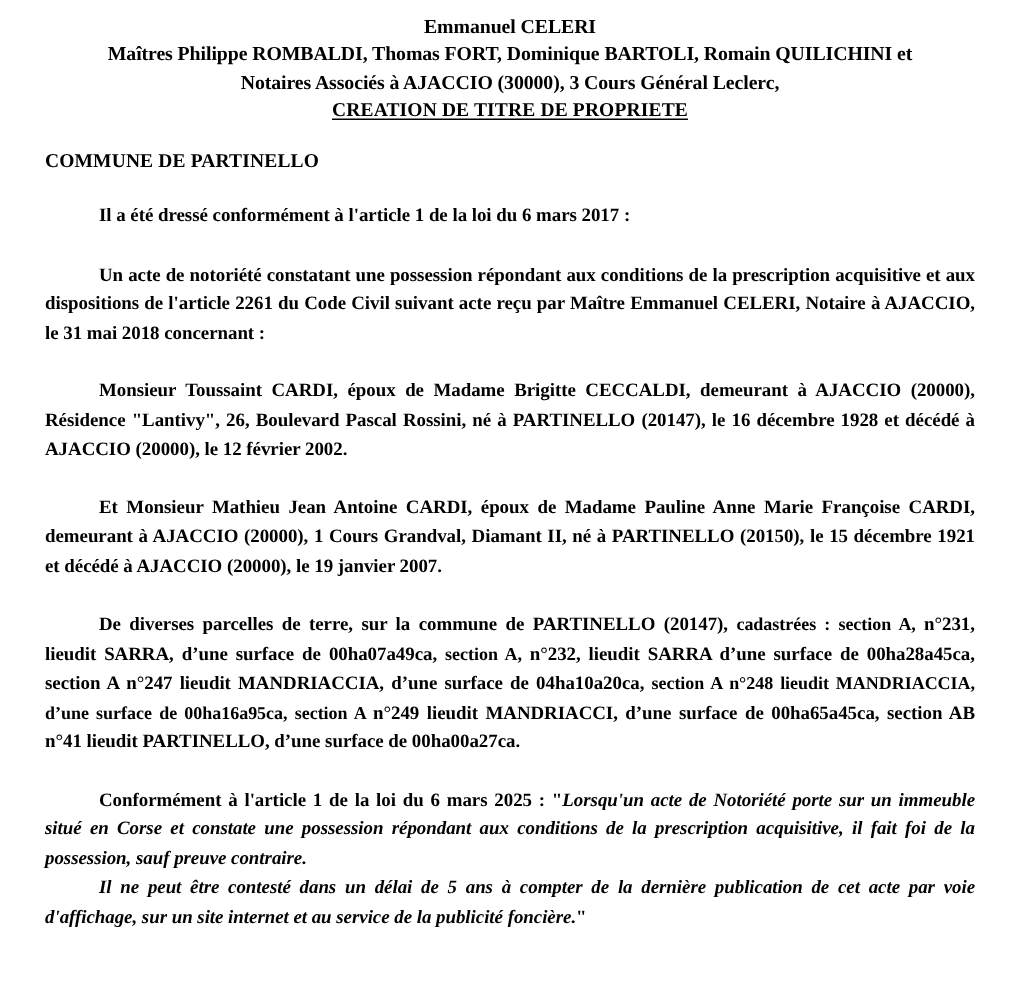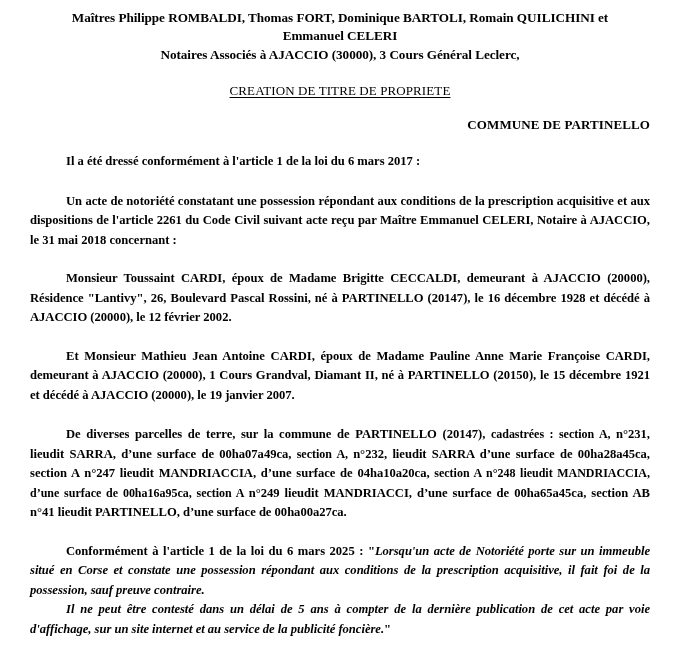--- a/index.html
+++ b/index.html
@@ -37,33 +37,32 @@
   .header .line {
     display: block;
     white-space: nowrap;
   }
   .header .line3 {
     margin-top: 0px;
   }
 
   .doc-title {
     text-align: center;
-    font-weight: normal;
+    font-weight: bold;
     font-size: 13px;
     line-height: 17px;
-    margin-top: 18px;
     letter-spacing: 0.1px;
   }
   .doc-title span {
     text-decoration: underline;
     text-underline-offset: 2px;
   }
 
   .commune {
-    text-align: right;
+    text-align: left;
     font-weight: bold;
     font-size: 13px;
     line-height: 17px;
     margin-top: 17px;
     letter-spacing: 0.1px;
   }
 
   
   p.para {
     margin: 0;
@@ -92,22 +91,22 @@
   p.para.quote {
     text-indent: 36px;
   }
 </style>
 </head>
 <body>
 
 <div class="page">
 
   <div class="header">
+    <span class="line line2">Emmanuel CELERI</span>
     <span class="line line1">Maîtres Philippe ROMBALDI, Thomas FORT, Dominique BARTOLI, Romain QUILICHINI et</span>
-    <span class="line line2">Emmanuel CELERI</span>
     <span class="line line3">Notaires Associés à AJACCIO (30000), 3 Cours Général Leclerc,</span>
   </div>
 
   <div class="doc-title">
     <span>CREATION DE TITRE DE PROPRIETE</span>
   </div>
 
   <div class="commune">COMMUNE DE PARTINELLO</div>
 
   <div class="gap-a"></div>

